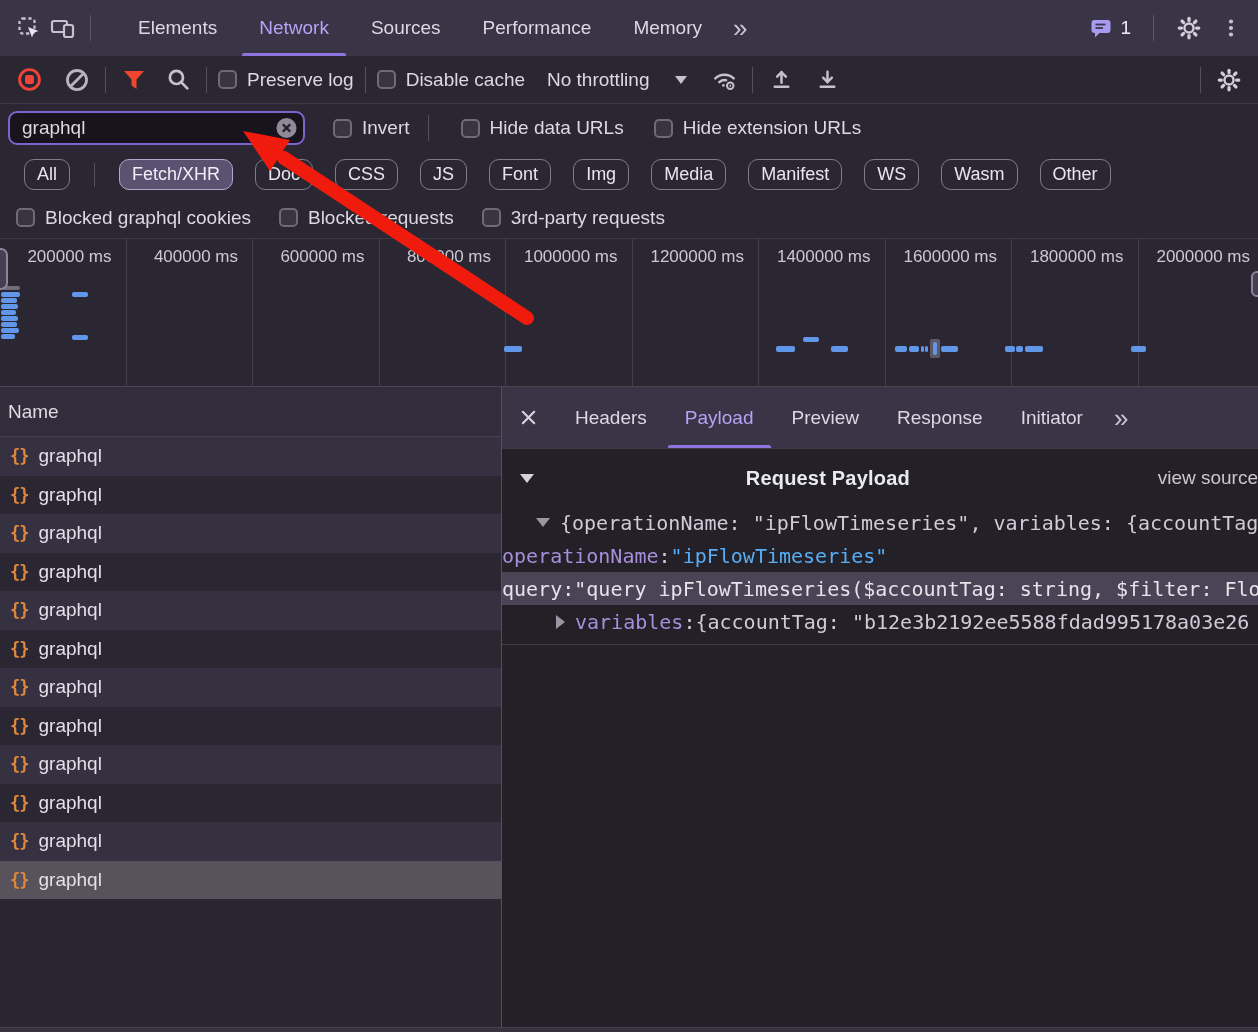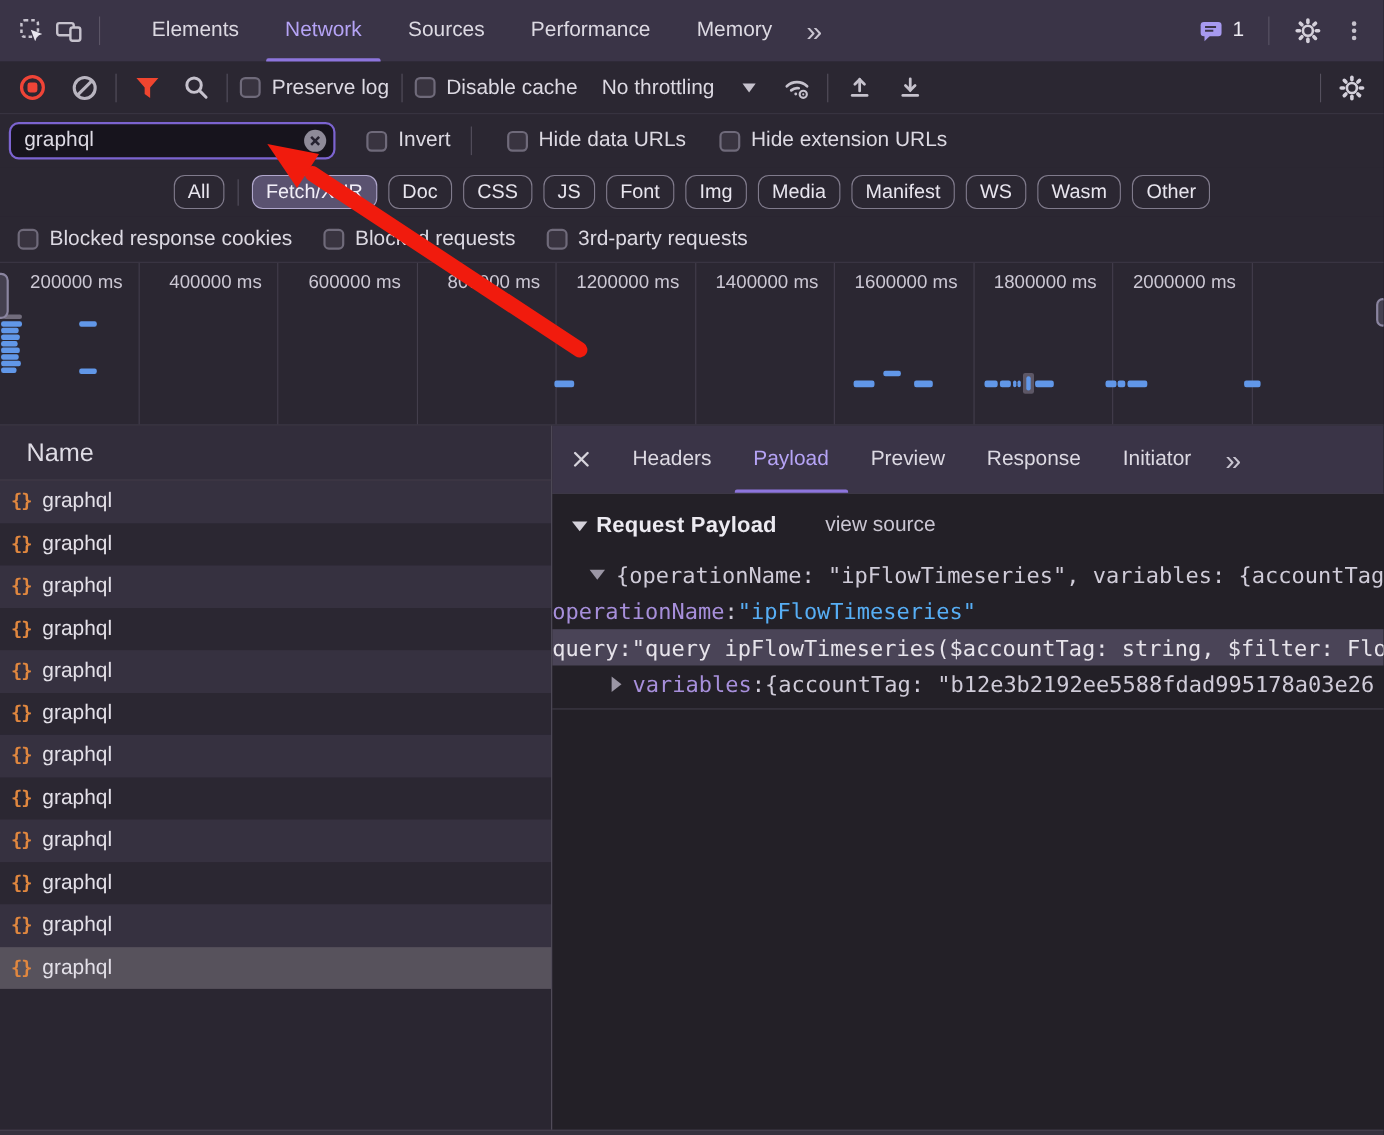--- a/index.html
+++ b/index.html
@@ -41,58 +41,58 @@
 
   
   .filterrow{height:48px;background:var(--c-toolbar);display:flex;align-items:center;padding:0 8px;}
   .filterbox{position:relative;width:297px;height:34px;background:#17141d;border:2px solid #7c64d0;border-radius:9px;display:flex;align-items:center;padding:0 36px 0 12px;flex:0 0 297px;}
   .filterbox input{background:transparent;border:0;outline:0;color:var(--c-text);font-size:19px;width:100%;font-family:"Liberation Sans",sans-serif;}
   .clearbtn{position:absolute;right:5px;top:50%;transform:translateY(-50%);}
   .filterrow .check{margin-left:28px;}
   .filterrow .vdiv{margin:0 4px 0 18px;}
 
   
-  .chipsrow{height:45px;background:var(--c-toolbar);display:flex;align-items:center;padding:0 24px;gap:10px;justify-content:center;}
+  .chipsrow{height:45px;background:var(--c-toolbar);display:flex;align-items:center;padding:0 24px;gap:22px;}
   .chip{font-family:"Liberation Sans",sans-serif;font-size:18px;color:#e8e5ee;background:transparent;border:1.5px solid #807b8c;border-radius:10px;padding:4px 12px;line-height:1.2;white-space:nowrap;}
   .chip.sel{background:var(--c-chipsel);border-color:#b0a7cc;color:#f2eff8;}
   .chipsrow .vdiv{height:24px;margin:0 2px;}
 
   
   .blockedrow{height:42px;background:var(--c-toolbar);display:flex;align-items:center;padding:0 16px;gap:28px;border-bottom:1px solid var(--c-border2);}
 
   
   .timeline{position:relative;height:148px;background:var(--c-toolbar);border-bottom:1px solid #4a4553;overflow:hidden;}
   .ticks{position:absolute;inset:0;display:flex;}
   .tickcol{flex:0 0 126.5px;border-right:1px solid #433e4c;padding:8px 14px 0 0;text-align:right;}
   .ticklabel{font-size:17px;color:#ccc8d4;white-space:nowrap;}
   .bar{position:absolute;border-radius:2px;background:var(--c-bar);}
   .handle{position:absolute;background:#44404f;border:2px solid #8b85a0;border-radius:7px;}
 
   
   .main{display:flex;height:653px;position:relative;}
   .left{position:relative;width:502px;flex:0 0 502px;background:var(--c-panel);border-right:1px solid #55505e;}
-  .name-header{height:50px;background:var(--c-namehdr);border-bottom:1px solid var(--c-border);display:flex;align-items:center;padding:0 24px;font-size:23px;color:#dedbe4;}
+  .name-header{height:50px;background:var(--c-namehdr);border-bottom:1px solid var(--c-border);display:flex;align-items:center;padding:0 8px;font-size:19px;color:#dedbe4;}
   .rows{}
   .rrow{height:38.5px;display:flex;align-items:center;gap:10px;padding:0 10px;font-size:19px;color:#e3e0e8;}
   .rrow:nth-child(odd){background:var(--c-stripe);}
   .rrow:nth-child(even){background:#2b2732;}
   .rrow.sel{background:var(--c-rowsel);}
   .xhr-ic{font-family:"DejaVu Sans Mono",monospace;font-weight:bold;font-size:17px;color:var(--c-orange);letter-spacing:-1px;}
   .left-bottom{position:absolute;left:0;right:0;bottom:0;height:7px;background:#332e3b;border-top:1px solid var(--c-border);}
 
   .right{flex:1;background:var(--c-payload);min-width:0;}
   .dtabs{height:62px;background:var(--c-tabbar);display:flex;align-items:center;padding:0 6px 0 12px;border-bottom:1px solid var(--c-border2);}
   .dtablist{display:flex;align-items:stretch;height:100%;margin-left:14px;}
   .dtab{position:relative;display:flex;align-items:center;padding:0 19px;font-size:19px;color:var(--c-text);}
   .dtab.active{color:var(--c-accent);}
   .dtab.active::after{content:"";position:absolute;left:2px;right:2px;bottom:0;height:3px;background:var(--c-underline);border-radius:2px 2px 0 0;}
   .dtabs .more-chev{margin-left:2px;}
 
   .payload{padding-top:14px;font-family:"DejaVu Sans Mono",monospace;}
-  .sect{display:flex;align-items:center;gap:8px;height:30px;padding-left:18px;font-family:"Liberation Sans",sans-serif;}
+  .sect{display:flex;align-items:center;gap:8px;height:30px;padding-left:18px;font-family:"Liberation Sans",sans-serif;justify-content:space-between;}
   .sect .tri-down{border-left-width:7px;border-right-width:7px;border-top-width:9px;border-top-color:#d4d1da;}
   .sect b{font-size:20px;color:#eceaf1;letter-spacing:.2px;}
   .viewsrc{margin-left:36px;font-size:19px;color:#cac6d2;}
   .pline{height:33px;display:flex;align-items:center;white-space:nowrap;overflow:hidden;font-size:20px;color:#cfcbd8;}
   .pline.first{margin-top:13px;}
   .pl-tri{flex:0 0 auto;margin-right:10px;}
   .tri-d{width:0;height:0;border-left:7px solid transparent;border-right:7px solid transparent;border-top:9px solid #9b96a5;}
   .tri-r{width:0;height:0;border-top:7px solid transparent;border-bottom:7px solid transparent;border-left:9px solid #9b96a5;}
   .ind1{padding-left:34px;} .ind2{} .ind3{padding-left:54px;}
   .key{color:var(--c-key);} .str{color:var(--c-str);} .plainw{color:#e6e3ea;}
@@ -285,38 +285,39 @@
       <button class="chip">Media</button>
       <button class="chip">Manifest</button>
       <button class="chip">WS</button>
       <button class="chip">Wasm</button>
       <button class="chip">Other</button>
     </div>
 
   <div class="blockedrow" id="blocked">
       <label class="check">
         <span class="cbox"></span>
-        <span class="clabel">Blocked response cookies</span>
+        <span class="clabel">Blocked graphql cookies</span>
       </label>
       <label class="check">
         <span class="cbox"></span>
         <span class="clabel">Blocked requests</span>
       </label>
       <label class="check">
         <span class="cbox"></span>
         <span class="clabel">3rd-party requests</span>
       </label>
     </div>
 
   <div class="timeline">
     <div class="ticks" id="ticks">
         <div class="tickcol"><span class="ticklabel">200000 ms</span></div>
         <div class="tickcol"><span class="ticklabel">400000 ms</span></div>
         <div class="tickcol"><span class="ticklabel">600000 ms</span></div>
         <div class="tickcol"><span class="ticklabel">800000 ms</span></div>
+        <div class="tickcol"><span class="ticklabel">1000000 ms</span></div>
         <div class="tickcol"><span class="ticklabel">1200000 ms</span></div>
         <div class="tickcol"><span class="ticklabel">1400000 ms</span></div>
         <div class="tickcol"><span class="ticklabel">1600000 ms</span></div>
         <div class="tickcol"><span class="ticklabel">1800000 ms</span></div>
         <div class="tickcol"><span class="ticklabel">2000000 ms</span></div>
       </div>
     <div id="bars">
         <div class="bar" style="left: 3px; top: 47px; width: 17px; height: 4px; background: rgb(113, 108, 124);"></div>
         <div class="bar" style="left: 1px; top: 53px; width: 19px; height: 5px;"></div>
         <div class="bar" style="left: 1px; top: 59px; width: 16px; height: 5px;"></div>

